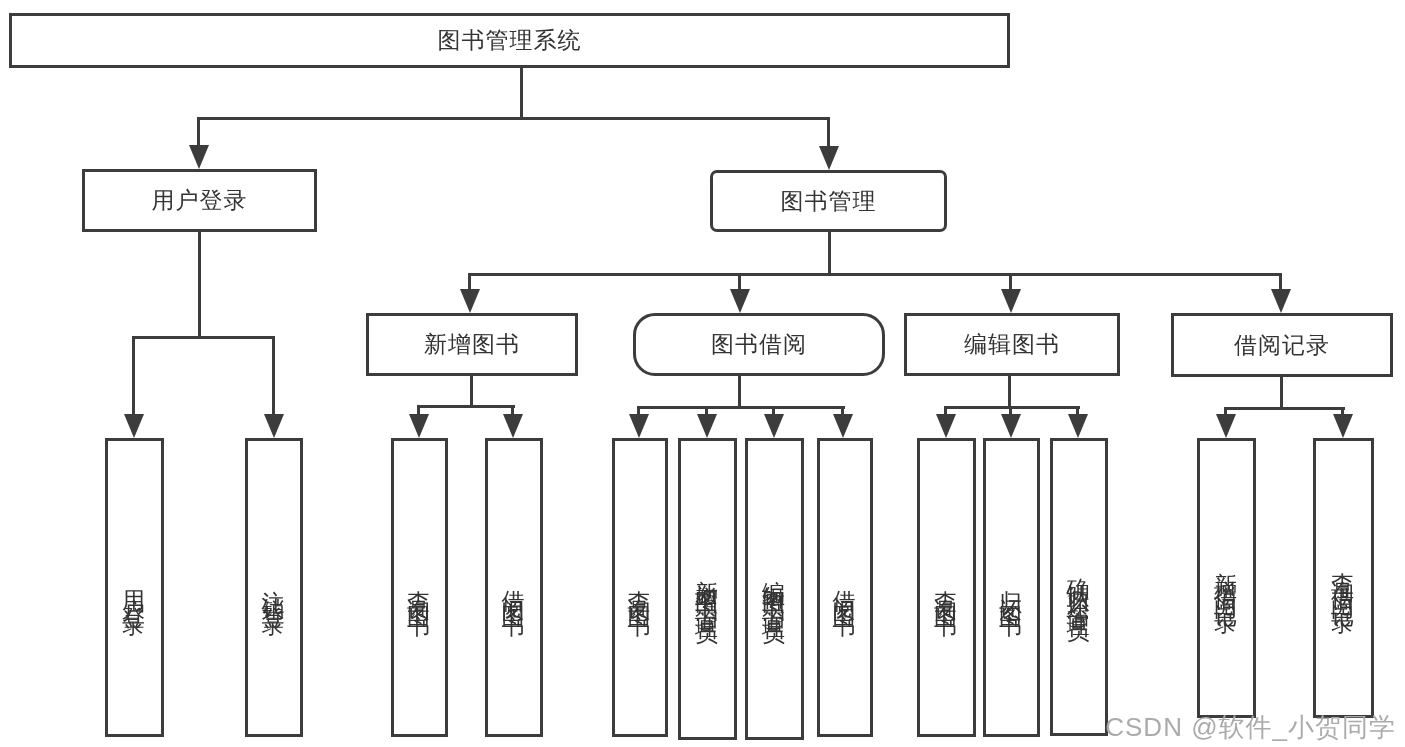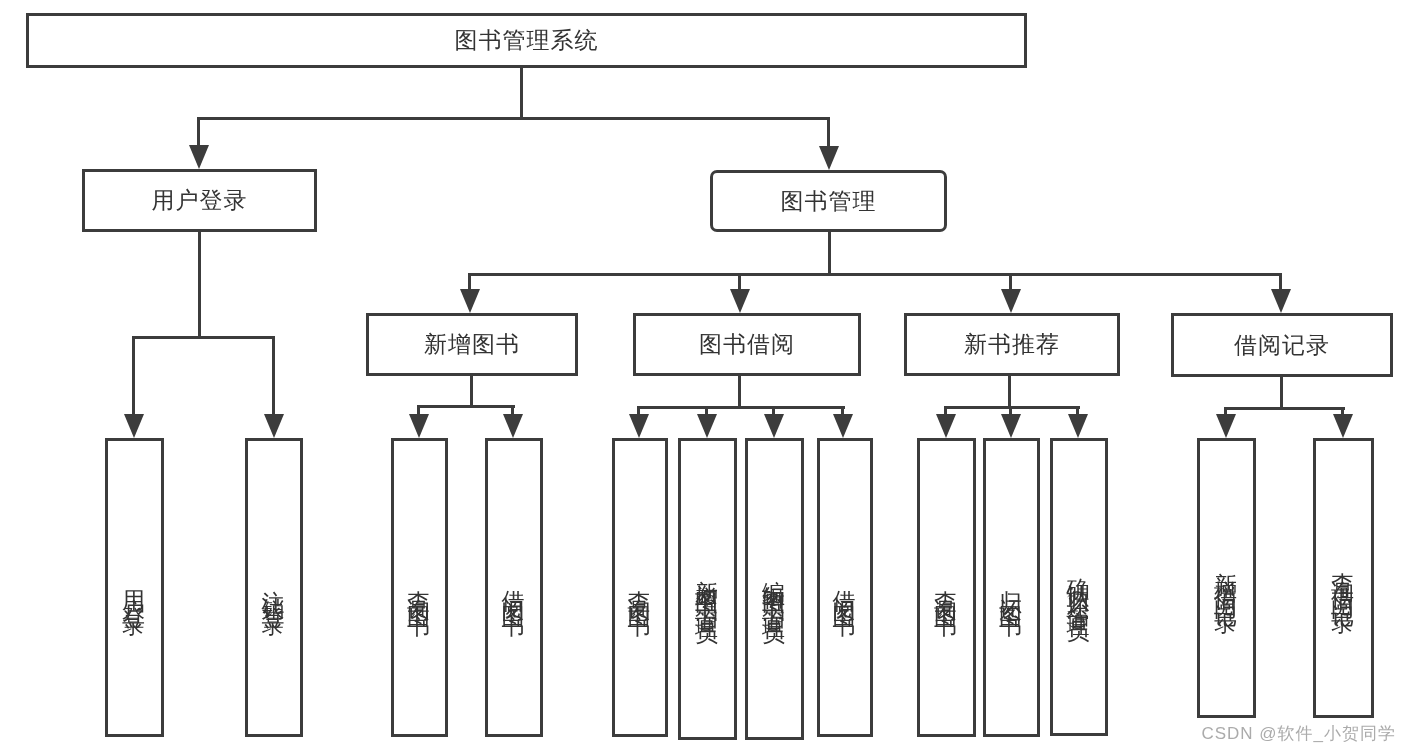--- a/index.html
+++ b/index.html
@@ -26,29 +26,29 @@
   .vline{width:3px;}
   .hline{height:3px;}
   .ahead{
     position:absolute;width:0;height:0;
     border-left:10px solid transparent;border-right:10px solid transparent;
     border-top:24px solid #3c3c3c;
   }
 
   .watermark{
     position:absolute;right:9px;bottom:2px;
-    font-size:17px;color:#ababab;letter-spacing:1px;
+    font-size:26px;color:#ababab;letter-spacing:1px;
   }
 </style>
 </head>
 <body>
 
 <div id="canvas">
 
-  <div class="node" style="left:26px;top:13px;width:1001px;height:55px;">
+  <div class="node" style="left:9px;top:13px;width:1001px;height:55px;">
     <span>图书管理系统</span>
   </div>
 
   <div class="vline" style="left:520px;top:68px;height:52px;"></div>
   <div class="hline" style="left:198px;top:117px;width:632px;"></div>
   <div class="vline" style="left:197px;top:117px;height:31px;"></div>
   <div class="ahead" style="left:189px;top:145px;"></div>
   <div class="vline" style="left:827px;top:117px;height:31px;"></div>
   <div class="ahead" style="left:819px;top:146px;"></div>
 
@@ -73,25 +73,25 @@
   <div class="vline" style="left:738px;top:273px;height:16px;"></div>
   <div class="ahead" style="left:730px;top:289px;"></div>
   <div class="vline" style="left:1009px;top:273px;height:16px;"></div>
   <div class="ahead" style="left:1001px;top:289px;"></div>
   <div class="vline" style="left:1279px;top:273px;height:16px;"></div>
   <div class="ahead" style="left:1271px;top:289px;"></div>
 
   <div class="node" style="left:366px;top:313px;width:212px;height:63px;">
     <span>新增图书</span>
   </div>
-  <div class="node" style="left:633px;top:313px;width:228px;height:63px;">
+  <div class="node" style="left:633px;top:313px;width:252px;height:63px;border-radius:22px;">
     <span>图书借阅</span>
   </div>
   <div class="node" style="left:904px;top:313px;width:216px;height:63px;">
-    <span>新书推荐</span>
+    <span>编辑图书</span>
   </div>
   <div class="node" style="left:1171px;top:313px;width:222px;height:64px;">
     <span>借阅记录</span>
   </div>
 
   <div class="vline" style="left:470px;top:376px;height:32px;"></div>
   <div class="hline" style="left:417px;top:405px;width:98px;"></div>
   <div class="vline" style="left:417px;top:405px;height:9px;"></div>
   <div class="ahead" style="left:409px;top:414px;"></div>
   <div class="vline" style="left:511px;top:405px;height:9px;"></div>

